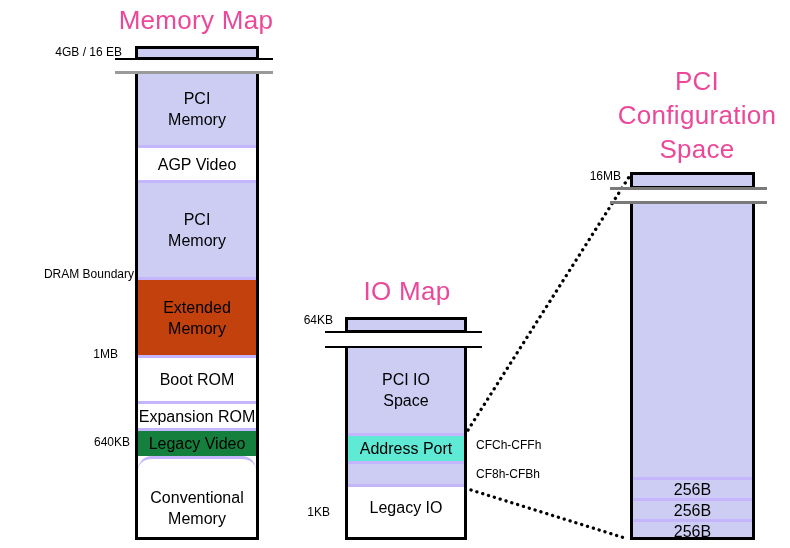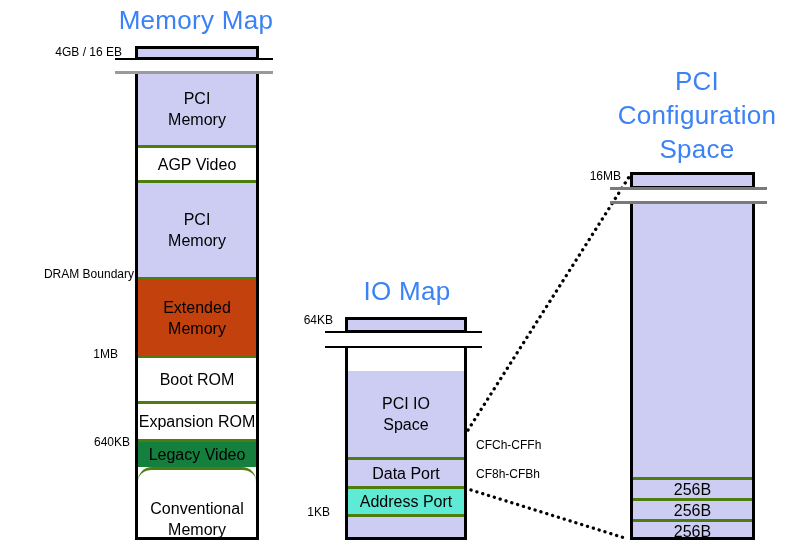--- a/index.html
+++ b/index.html
@@ -3,29 +3,29 @@
 <meta charset="utf-8">
 <style>
   html,body{margin:0;padding:0;background:#fff;}
   #diagram{
     position:relative;width:790px;height:548px;background:#ffffff;
     font-family:"Liberation Sans",sans-serif;color:#000;overflow:hidden;
   }
   .title{
     position:absolute;width:300px;text-align:center;
     font-size:26px;line-height:34px;letter-spacing:.3px;
-    white-space:pre-line;color:#3b82f6;
+    white-space:pre-line;color:#ec4899;
   }
   .col{
     position:absolute;box-sizing:border-box;
     border:3px solid #000;border-top:none;
     display:flex;flex-direction:column;overflow:hidden;background:#fff;
   }
   .seg{
-    box-sizing:border-box;border-top:3px solid #4d7c0f;flex:none;width:100%;
+    box-sizing:border-box;border-top:3px solid #c4b5fd;flex:none;width:100%;
     display:flex;align-items:center;justify-content:center;
     text-align:center;font-size:16px;line-height:21px;white-space:pre-line;
   }
   .col .seg:first-child{border-top:none;}
   .sliver{position:absolute;box-sizing:border-box;border:3px solid #000;}
   .bline{position:absolute;}
   .lab{
     position:absolute;font-size:12px;line-height:20px;
     transform:translateY(-50%);white-space:nowrap;
   }
@@ -50,32 +50,31 @@
     <div class="sliver" style="left: 135px; top: 46px; width: 124px; height: 14px; background: rgb(205, 205, 244);"></div>
     <div class="col" style="left: 135px; top: 73px; width: 124px; height: 467px;">
       <div class="seg" style="height: 72px; background: rgb(205, 205, 244);">PCI
 Memory</div>
       <div class="seg" style="height: 35px; background: rgb(255, 255, 255);">AGP Video</div>
       <div class="seg" style="height: 97px; background: rgb(205, 205, 244);">PCI
 Memory</div>
       <div class="seg" style="height: 78px; background: #c2410c;">Extended
 Memory</div>
       <div class="seg" style="height: 46px; background: rgb(255, 255, 255);">Boot ROM</div>
-      <div class="seg" style="height: 38px; background: rgb(255, 255, 255);">Expansion ROM</div>
+      <div class="seg" style="height: 27px; background: rgb(255, 255, 255);">Expansion ROM</div>
       <div class="seg" style="height: 28px; background: #15803d;">Legacy Video</div>
       <div class="seg" style="height: 101px; background: rgb(255, 255, 255); border-radius: 14px;">Conventional
 Memory</div>
     </div>
     <div class="bline" style="left: 115px; top: 58px; width: 158px; height: 2px; background: rgb(0, 0, 0);"></div>
     <div class="bline" style="left: 115px; top: 71px; width: 158px; height: 3px; background: rgb(154, 154, 154);"></div>
     <div class="sliver" style="left: 345px; top: 317px; width: 122px; height: 16px; background: rgb(205, 205, 244);"></div>
     <div class="col" style="left: 345px; top: 347px; width: 122px; height: 193px;">
-      <div class="seg" style="height: 86px; background: rgb(205, 205, 244); margin-top: 24px;">PCI IO
+      <div class="seg" style="height: 86px; background: rgb(205, 205, 244);">PCI IO
 Space</div>
-      <div class="seg" style="height: 29px; background: rgb(205, 205, 244);">Data Port</div>
       <div class="seg" style="height: 28px; background: #5eead4;">Address Port</div>
       <div class="seg" style="height: 23px; background: rgb(205, 205, 244);"></div>
       <div class="seg" style="height: 44px; background: rgb(255, 255, 255);">Legacy IO</div>
     </div>
     <div class="bline" style="left: 325px; top: 331px; width: 157px; height: 2px; background: rgb(0, 0, 0);"></div>
     <div class="bline" style="left: 325px; top: 346px; width: 157px; height: 2px; background: rgb(0, 0, 0);"></div>
     <div class="sliver" style="left: 630px; top: 172px; width: 125px; height: 17px; background: rgb(205, 205, 244);"></div>
     <div class="col" style="left: 630px; top: 203px; width: 125px; height: 337px;">
       <div class="seg" style="height: 274px; background: rgb(205, 205, 244);"></div>
       <div class="seg" style="height: 21px; background: rgb(205, 205, 244);">256B</div>

